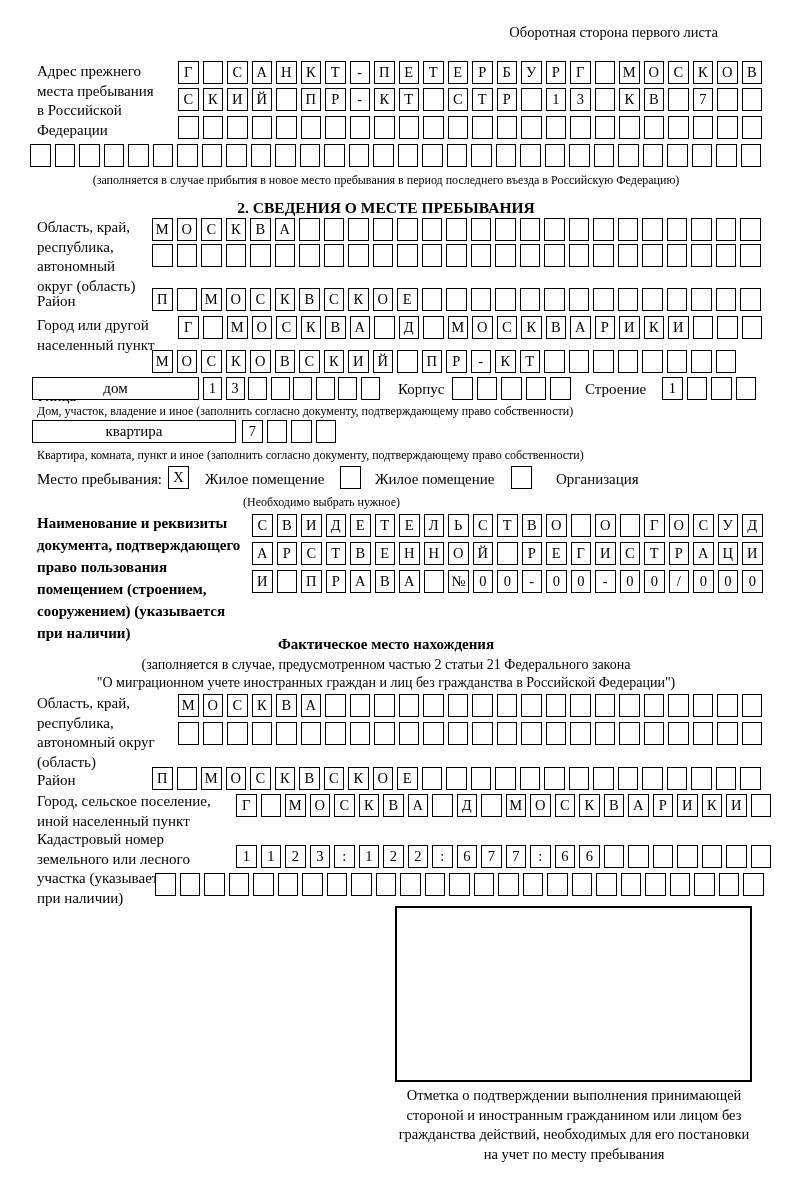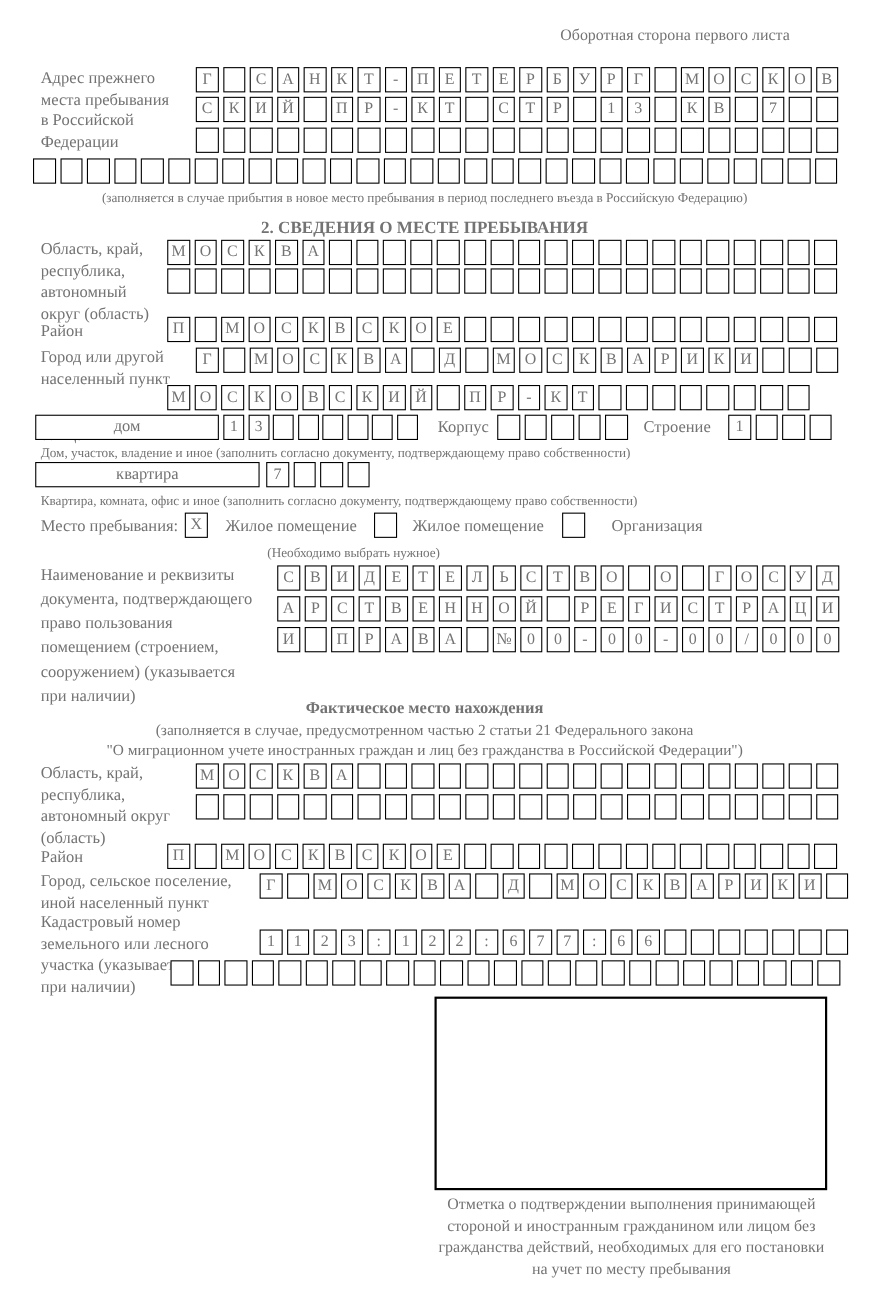--- a/index.html
+++ b/index.html
@@ -1,18 +1,18 @@
 <!DOCTYPE html>
 <html><head>
 <meta charset="utf-8">
 <style>
   html,body{margin:0;padding:0;background:#fff;}
   .sheet{
     position:relative;width:772px;height:1180px;background:#fff;
-    font-family:"Liberation Serif","DejaVu Serif",serif;color:#737373;overflow:hidden;
+    font-family:"Liberation Serif","DejaVu Serif",serif;color:#000000;overflow:hidden;
   }
   .abs{position:absolute;}
   .lbl{font-size:15px;line-height:20px;white-space:nowrap;}
   .lbl-tight div{line-height:19.5px;}
   .lbl-doc div{line-height:22px;}
   .cap{font-size:12px;white-space:nowrap;}
   .center{left:0;right:0;text-align:center;}
   .bold{font-weight:bold;}
   .row{position:absolute;display:flex;gap:4px;}
   .cell{
@@ -339,32 +339,32 @@
     </div>
   <div class="abs cap" style="left:37px;top:404px;">Дом, участок, владение и иное (заполнить согласно документу, подтверждающему право собственности)</div>
 
   <div class="fieldbox" style="left:32px;top:420px;width:204px;">квартира</div>
   <div class="row" style="left:242px;top:420px;">
       <span class="cell">7</span>
       <span class="cell"></span>
       <span class="cell"></span>
       <span class="cell"></span>
     </div>
-  <div class="abs cap" style="left:37px;top:448px;">Квартира, комната, офис и иное (заполнить согласно документу, подтверждающему право собственности)</div>
+  <div class="abs cap" style="left:37px;top:448px;">Квартира, комната, пункт и иное (заполнить согласно документу, подтверждающему право собственности)</div>
 
   <div class="abs lbl" style="left:37px;top:469px;">Место пребывания:</div>
   <div class="chk" style="left:168px;top:466px;">X</div>
   <div class="abs lbl" style="left:205px;top:469px;">Жилое помещение</div>
   <div class="chk" style="left:340px;top:466px;"></div>
   <div class="abs lbl" style="left:375px;top:469px;">Жилое помещение</div>
   <div class="chk" style="left:511px;top:466px;"></div>
   <div class="abs lbl" style="left:556px;top:469px;">Организация</div>
   <div class="abs cap" style="left:243px;top:495px;font-size:12px;">(Необходимо выбрать нужное)</div>
 
-  <div class="abs lbl lbl-doc" style="left:37px;top:512px;">
+  <div class="abs lbl lbl-doc" style="left:37px;top:512px;font-weight:bold;">
       <div>Наименование и реквизиты</div>
       <div>документа, подтверждающего</div>
       <div>право пользования</div>
       <div>помещением (строением,</div>
       <div>сооружением) (указывается</div>
       <div>при наличии)</div>
     </div>
   <div class="row" style="left:252px;top:514px;">
       <span class="cell">С</span>
       <span class="cell">В</span>

